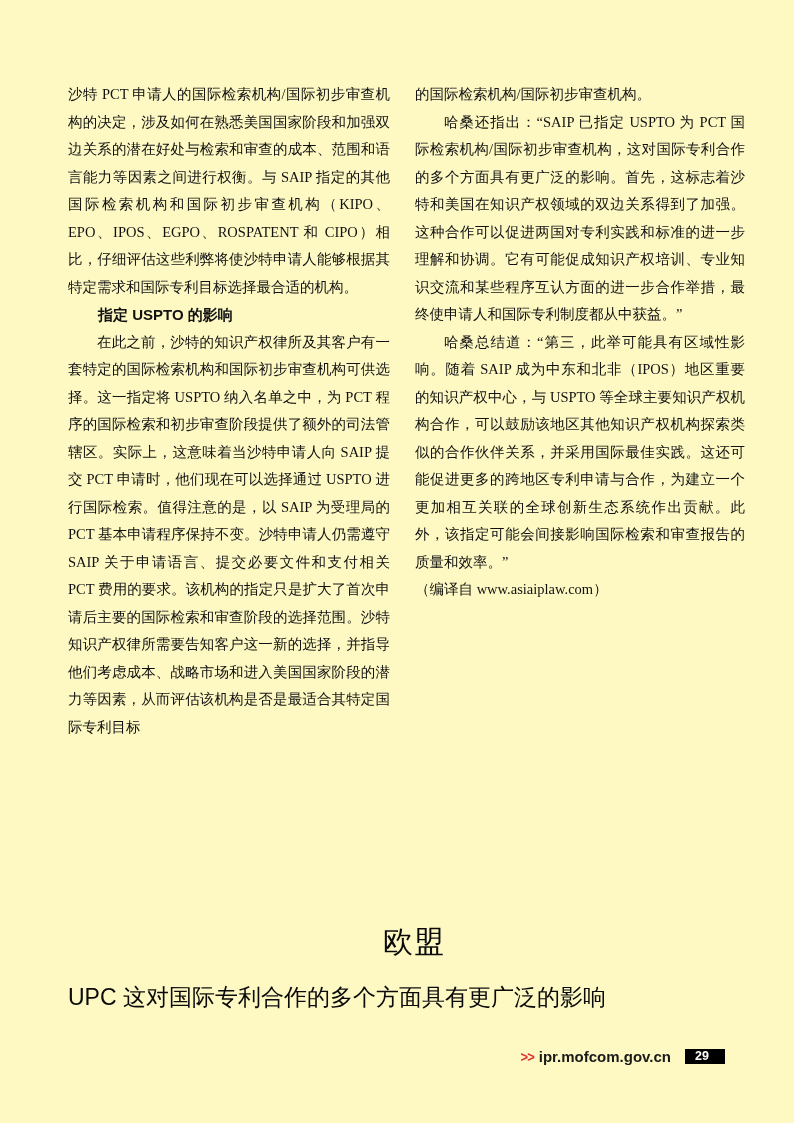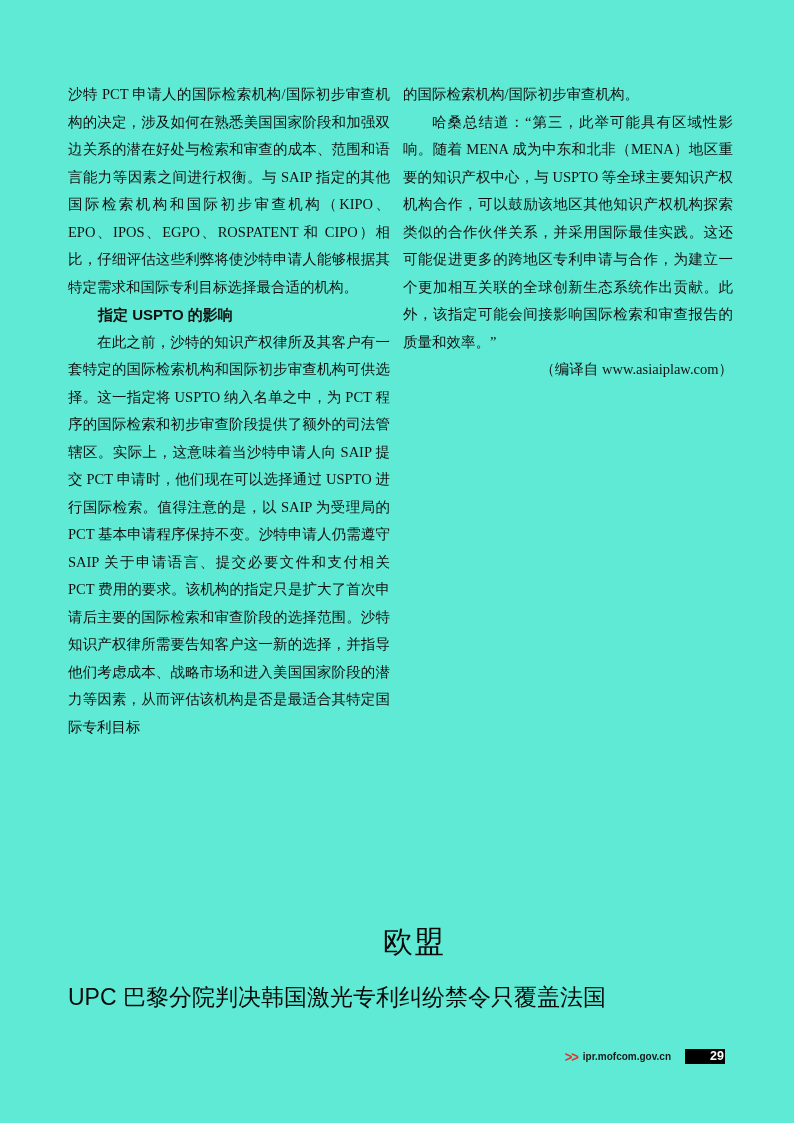--- a/index.html
+++ b/index.html
@@ -1,53 +1,52 @@
 <!DOCTYPE html>
 <html><head>
 <meta charset="utf-8">
 <style>
   html, body { margin: 0; padding: 0; background: #ffffff; }
   .page {
     position: relative;
     width: 794px;
     height: 1123px;
-    background: #5eead4;
+    background: #fef9c3;
     overflow: hidden;
     font-family: "Liberation Serif", "DejaVu Serif", serif;
     color: #111111;
   }
   
   .columns {
     position: absolute;
     top: 81px;
     left: 68px;
     width: 665px;
     display: flex;
     gap: 13px;
   }
   .col { flex: 0 0 auto; }
   .col-left  { width: 322px; }
-  .col-right { width: 330px; }
+  .col-right { width: 330px; margin-left: 12px; }
   .blk {
     margin: 0;
     font-size: 14.5px;
     line-height: 27.5px;
     text-align: justify;
     text-justify: inter-ideograph;
     word-break: break-word;
   }
   .blk.indent { text-indent: 2em; }
   .blk.heading {
     font-family: "Liberation Sans", "DejaVu Sans", sans-serif;
     font-weight: bold;
     text-indent: 2em;
     font-size: 15px;
   }
   .blk.attribution {
-    text-align: right;
     text-indent: 0;
   }
   
   .section-title {
     position: absolute;
     top: 901px;
     left: 0;
     width: 100%;
     margin: 17px;
     text-align: center;
@@ -83,58 +82,59 @@
   }
   .footer .chev {
     font-weight: bold;
     font-size: 13px;
     letter-spacing: -1px;
     margin-right: 5px;
     transform: scaleY(1.15);
   }
   .footer .url {
     font-weight: bold;
-    font-size: 10px;
+    font-size: 15px;
     color: #1a1a1a;
   }
   .footer .pagenum {
     margin-left: 14px;
     width: 40px;
     height: 15px;
     background: #000000;
     color: #ffffff;
     font-weight: bold;
     font-size: 12.5px;
     line-height: 15px;
     text-align: right;
-    padding-right: 1px;
+    padding-right: 16px;
     box-sizing: border-box;
   }
 </style>
 </head>
 <body>
 
 <div class="page">
 
   <div class="columns">
     <div class="col col-left" id="col-left">
         <p class="blk body">沙特 PCT 申请人的国际检索机构/国际初步审查机构的决定，涉及如何在熟悉美国国家阶段和加强双边关系的潜在好处与检索和审查的成本、范围和语言能力等因素之间进行权衡。与 SAIP 指定的其他国际检索机构和国际初步审查机构（KIPO、EPO、IPOS、EGPO、ROSPATENT 和 CIPO）相比，仔细评估这些利弊将使沙特申请人能够根据其特定需求和国际专利目标选择最合适的机构。</p>
         <h3 class="blk heading">指定 USPTO 的影响</h3>
         <p class="blk body indent">在此之前，沙特的知识产权律所及其客户有一套特定的国际检索机构和国际初步审查机构可供选择。这一指定将 USPTO 纳入名单之中，为 PCT 程序的国际检索和初步审查阶段提供了额外的司法管辖区。实际上，这意味着当沙特申请人向 SAIP 提交 PCT 申请时，他们现在可以选择通过 USPTO 进行国际检索。值得注意的是，以 SAIP 为受理局的 PCT 基本申请程序保持不变。沙特申请人仍需遵守 SAIP 关于申请语言、提交必要文件和支付相关 PCT 费用的要求。该机构的指定只是扩大了首次申请后主要的国际检索和审查阶段的选择范围。沙特知识产权律所需要告知客户这一新的选择，并指导他们考虑成本、战略市场和进入美国国家阶段的潜力等因素，从而评估该机构是否是最适合其特定国际专利目标</p>
       </div>
     <div class="col col-right" id="col-right">
         <p class="blk body">的国际检索机构/国际初步审查机构。</p>
-        <p class="blk body indent">哈桑总结道：“第三，此举可能具有区域性影响。随着 MENA 成为中东和北非（MENA）地区重要的知识产权中心，与 USPTO 等全球主要知识产权机构合作，可以鼓励该地区其他知识产权机构探索类似的合作伙伴关系，并采用国际最佳实践。这还可能促进更多的跨地区专利申请与合作，为建立一个更加相互关联的全球创新生态系统作出贡献。此外，该指定可能会间接影响国际检索和审查报告的质量和效率。”</p>
+        <p class="blk body indent">哈桑还指出：“SAIP 已指定 USPTO 为 PCT 国际检索机构/国际初步审查机构，这对国际专利合作的多个方面具有更广泛的影响。首先，这标志着沙特和美国在知识产权领域的双边关系得到了加强。这种合作可以促进两国对专利实践和标准的进一步理解和协调。它有可能促成知识产权培训、专业知识交流和某些程序互认方面的进一步合作举措，最终使申请人和国际专利制度都从中获益。”</p>
+        <p class="blk body indent">哈桑总结道：“第三，此举可能具有区域性影响。随着 SAIP 成为中东和北非（IPOS）地区重要的知识产权中心，与 USPTO 等全球主要知识产权机构合作，可以鼓励该地区其他知识产权机构探索类似的合作伙伴关系，并采用国际最佳实践。这还可能促进更多的跨地区专利申请与合作，为建立一个更加相互关联的全球创新生态系统作出贡献。此外，该指定可能会间接影响国际检索和审查报告的质量和效率。”</p>
         <p class="blk attribution">（编译自 www.asiaiplaw.com）</p>
       </div>
   </div>
 
   <h1 class="section-title">欧盟</h1>
 
-  <h2 class="article-title">UPC 巴黎分院判决韩国激光专利纠纷禁令只覆盖法国</h2>
+  <h2 class="article-title">UPC 这对国际专利合作的多个方面具有更广泛的影响</h2>
 
   <div class="footer">
     <span class="chev" style="color: rgb(224, 49, 46);">&gt;&gt;</span>
     <span class="url">ipr.mofcom.gov.cn</span>
     <span class="pagenum" style="background: rgb(0, 0, 0);">29</span>
   </div>
 
 </div>
 
 </body></html>

